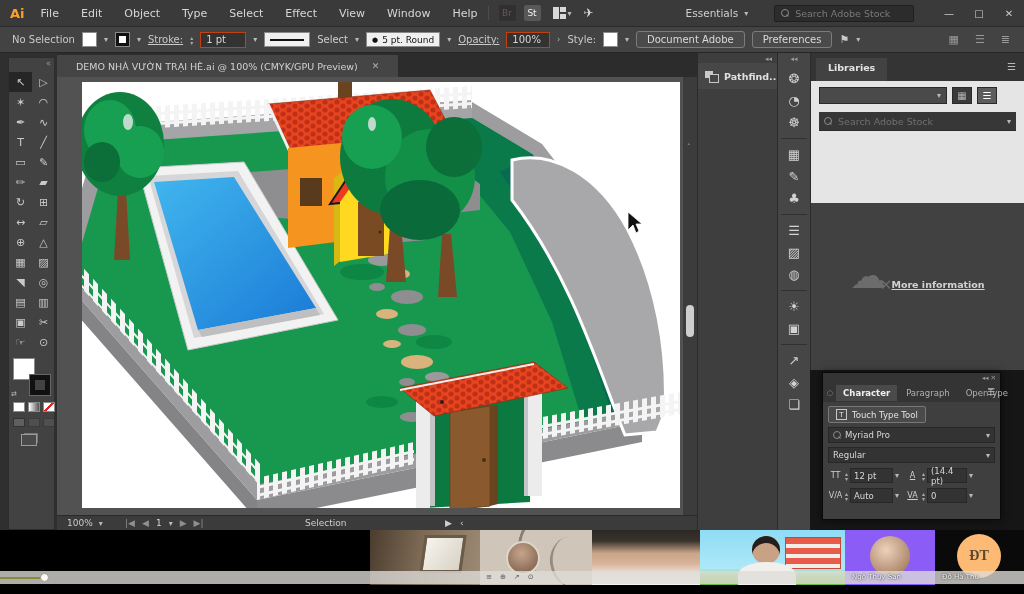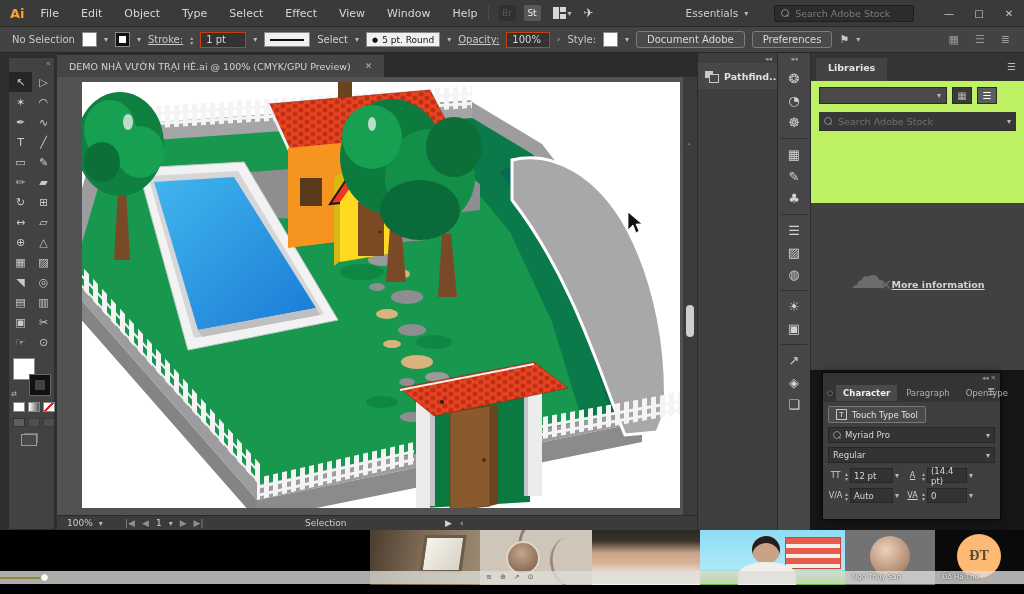--- a/index.html
+++ b/index.html
@@ -59,21 +59,21 @@
   .fx-row .s2 { background:linear-gradient(90deg,#fff,#555); }
   .fx-row .s3 { background:linear-gradient(135deg,#fff 42%,#d22 42%,#d22 58%,#fff 58%); }
   .modes-row { position:absolute; left:4px; top:360px; display:flex; gap:3px; }
   .modes-row span { width:12px; height:9px; background:#5f5f5f; border:1px solid #333; }
   .modes-row span.dim { opacity:.45; }
   .screen-mode { position:absolute; left:12px; top:376px; width:16px; height:12px; border:1px solid #9a9a9a; background:#4a4a4a; box-shadow:2px -2px 0 -1px #777; }
 
   
   .docarea { position:absolute; left:57px; top:53px; width:640px; height:477px; background:#4f4f4f; }
   .tabbar { position:absolute; left:0; top:0; right:0; height:24px; background:#2c2c2c; }
-  .doctab { position:absolute; left:0; top:2px; height:22px; background:#454545; display:flex; align-items:center; gap:14px; padding:0 12px; }
+  .doctab { position:absolute; left:0; top:2px; height:22px; background:#454545; display:flex; align-items:center; gap:14px; padding:0 19px; }
   .doctab .t { font-size:9.5px; color:#d2d2d2; white-space:nowrap; }
   .doctab .x { font-size:9px; color:#b0b0b0; }
   .canvas { position:absolute; left:0; top:24px; right:0; bottom:15px; background:#525252; overflow:hidden; }
   .artboard { position:absolute; left:25px; top:5px; width:598px; height:426px; background:#fff; }
   .canvas-edge { position:absolute; right:0; top:24px; width:14px; bottom:15px; background:#3c3c3c; }
   .canvas-edge .up { position:absolute; top:66px; left:4px; font-size:7px; color:#b9b9b9; }
   .canvas-edge .thumb { position:absolute; top:228px; left:3px; width:8px; height:32px; background:#cfcfcf; border-radius:4px; }
   .statusbar { position:absolute; left:0; bottom:0; right:0; height:15px; background:#3b3b3b; border-top:1px solid #2a2a2a; font-size:9px; color:#c9c9c9; }
   .statusbar .zoom { position:absolute; left:10px; top:2px; display:flex; gap:6px; align-items:center; }
   .statusbar .nav { position:absolute; left:68px; top:2px; display:flex; gap:7px; align-items:center; color:#8f8f8f; }
@@ -88,21 +88,21 @@
   .pf-ic { position:relative; width:13px; height:11px; flex:none; }
   .pf-ic::before { content:""; position:absolute; left:0; top:0; width:8px; height:7px; background:#c9c9c9; }
   .pf-ic::after { content:""; position:absolute; left:4px; top:3px; width:8px; height:7px; border:1px solid #c9c9c9; background:#474747; }
   .pf-label { font-size:9.5px; color:#e0e0e0; font-weight:bold; }
   .dock { position:absolute; left:777px; top:53px; width:33px; height:477px; background:#464646; border-left:1px solid #2b2b2b; }
   .dock-head { text-align:center; padding-top:2px; font-size:7px; color:#9a9a9a; }
   .dock-icons { display:flex; flex-direction:column; align-items:center; margin-top:4px; }
   .dock-ic { width:26px; height:22px; display:flex; align-items:center; justify-content:center; font-size:13px; color:#d2d2d2; }
   .dock-ic.sep { border-top:1px solid #303030; margin-top:5px; padding-top:5px; height:27px; }
 
-  .libraries { position:absolute; left:810px; top:53px; width:214px; height:317px; background:#bef264; border-left:1px solid #2b2b2b; }
+  .libraries { position:absolute; left:810px; top:53px; width:214px; height:317px; background:#e5e5e5; border-left:1px solid #2b2b2b; }
   .lib-head { height:28px; background:#343434; position:relative; }
   .lib-tab { position:absolute; left:5px; top:5px; height:23px; background:#424242; padding:4px 12px 0; font-size:9.5px; font-weight:bold; color:#e3e3e3; }
   .lib-menu { position:absolute; right:8px; top:8px; font-size:10px; color:#b9b9b9; }
   .lib-row1 { display:flex; align-items:center; gap:5px; padding:6px 8px 0; }
   .lib-dd { width:128px; height:17px; background:#4a4a4a; border:1px solid #2a2a2a; display:flex; align-items:center; justify-content:flex-end; padding-right:5px; }
   .lib-viewbtn { width:20px; height:17px; display:flex; align-items:center; justify-content:center; font-size:10px; color:#b9b9b9; background:#3a3a3a; border:1px solid #2a2a2a; }
   .lib-viewbtn.active { background:#5d5d5d; color:#fff; }
   .lib-search { display:flex; align-items:center; gap:6px; margin:8px 8px 0; height:19px; background:#373737; border-bottom:1px solid #2c2c2c; padding:0 5px; }
   .lib-search .ph { flex:1; font-size:9.5px; color:#6f6f6f; }
   .lib-body { position:absolute; left:0; right:0; top:150px; bottom:0; background:#414141; text-align:center; }
@@ -142,21 +142,21 @@
   .t1 .window { position:absolute; right:16px; top:5px; width:42px; height:38px; background:linear-gradient(120deg,#f7f4ec,#d8d2c6); border:3px solid #6a5a48; transform:skewX(-8deg); }
   .t2 { left:480px; width:112px; background:#cfc5b8; }
   .t2 .line1 { position:absolute; left:38px; top:-14px; width:70px; height:60px; border-radius:50%; border-left:3px solid #8d7d70; transform:rotate(18deg); }
   .t2 .line2 { position:absolute; left:70px; top:6px; width:46px; height:52px; border-radius:50%; border-left:3px solid #9a8a7c; transform:rotate(-12deg); }
   .t2 .cam { position:absolute; left:26px; top:11px; width:34px; height:34px; border-radius:50%; background:radial-gradient(circle at 45% 35%,#c5a68c,#8a6a55 75%); border:2px solid #ddd6ca; }
   .t3 { left:592px; width:108px; background:linear-gradient(#2c2824 0%,#3a332c 20%,#c9a488 42%,#d8b298 60%,#eee8e0 82%,#f6f3ee 100%); }
   .t4 { left:700px; width:145px; background:linear-gradient(#8edcf5 0%,#aee8f8 70%,#7ec850 86%,#6ab840 100%); }
   .t4 .bldg { position:absolute; right:4px; top:7px; width:56px; height:32px; background:repeating-linear-gradient(180deg,#e85a4a 0 6px,#f3efe8 6px 10px); border:1px solid #c8473a; }
   .t4 .head { position:absolute; left:52px; top:6px; width:28px; height:28px; border-radius:50%; background:#c9a285; box-shadow:inset 0 7px 0 #241f1c; }
   .t4 .shirt { position:absolute; left:38px; top:32px; width:58px; height:26px; border-radius:50% 50% 0 0; background:#f2f0ec; }
-  .t5 { left:845px; width:90px; background:#737373;text-decoration:underline; }
+  .t5 { left:845px; width:90px; background:#8b5cf6;text-decoration:underline; }
   .t5 .ava { position:absolute; left:25px; top:6px; width:40px; height:40px; border-radius:50%; background:radial-gradient(circle at 40% 35%,#ecd2bc,#b08a6e 70%,#8a6a52); }
   .t6 { left:935px; width:89px; background:#0a0a0a; }
   .t6 .ava { position:absolute; left:22px; top:4px; width:44px; height:44px; border-radius:50%; background:#fdba74; display:flex; align-items:center; justify-content:center; font-size:14px; font-weight:bold; color:#5a4a32;font-family:Liberation Serif, serif; }
   .scrubber { position:absolute; left:0; top:41px; width:1024px; height:13px; background:rgba(222,221,217,.78); z-index:3; }
   .scrub-played { position:absolute; left:0; top:6px; width:44px; height:2px; background:#8a8a3a; }
   .scrub-handle { position:absolute; left:40px; top:2px; width:9px; height:9px; border-radius:50%; background:#fcfbf2; border:1px solid #9a9a90; }
   .player-controls { position:absolute; left:486px; top:2px; display:flex; gap:8px; font-size:7px; color:#555; z-index:4; }
 </style>
 </head>
 <body>

